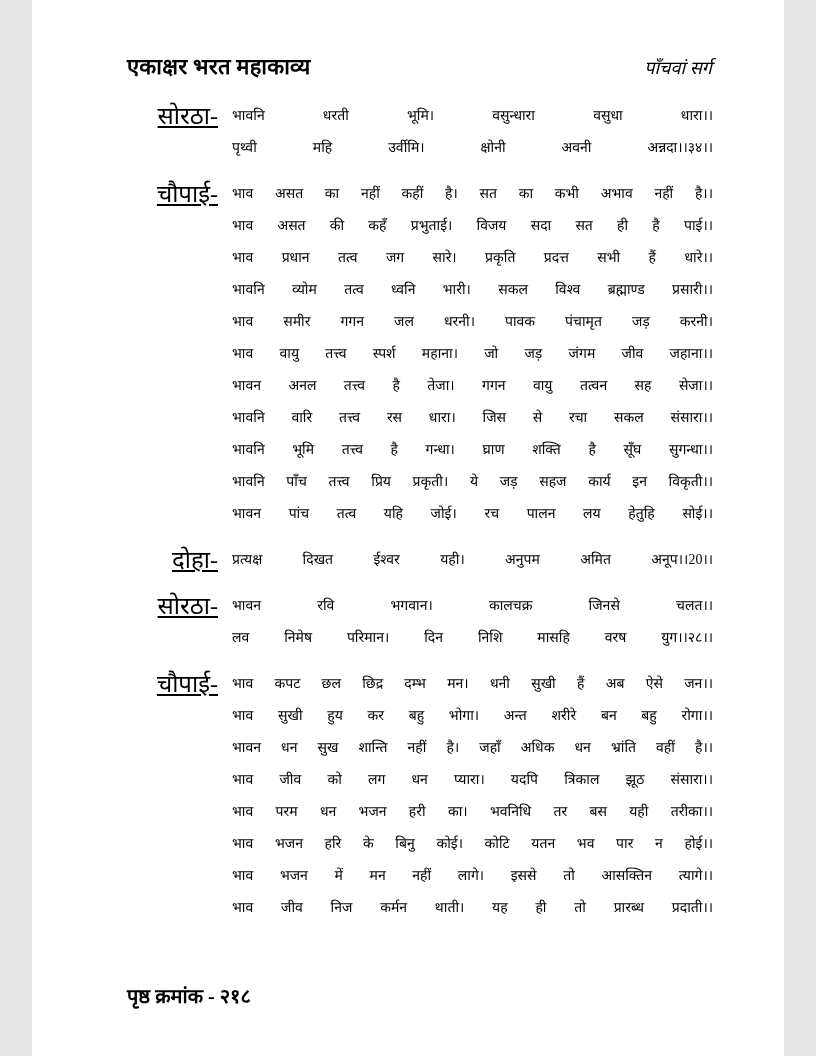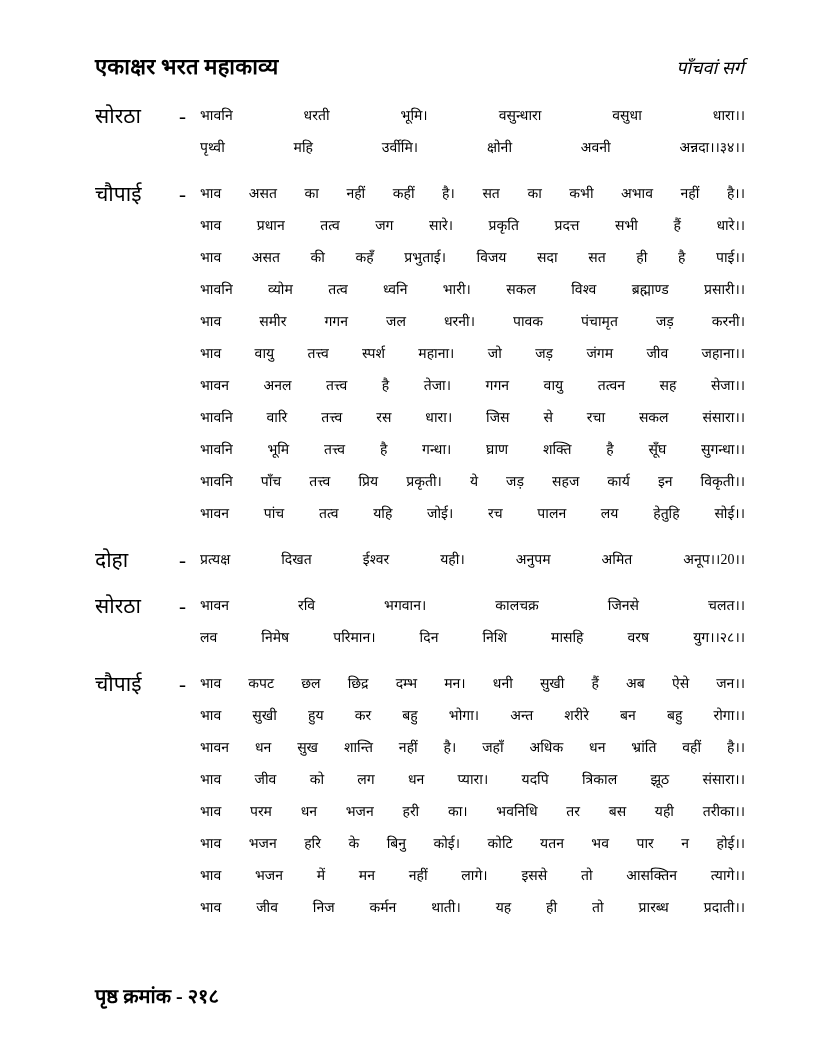--- a/index.html
+++ b/index.html
@@ -1,18 +1,18 @@
 <!DOCTYPE html>
 <html><head>
 <meta charset="utf-8">
 <style>
   html, body { margin: 0; padding: 0; background: #e8e8e8; }
   .page {
     position: relative;
-    width: 816px;
+    width: 752px;
     height: 1056px;
     margin: 0 auto;
     background: #ffffff;
     color: #000000;
     font-family: "Liberation Serif", "DejaVu Serif", serif;
     overflow: hidden;
     box-sizing: border-box;
   }
   .page-header {
     display: flex;
@@ -35,26 +35,27 @@
     padding: 17px 71px 0 95px;
   }
   .verse-block {
     display: flex;
     margin-bottom: 14px;
   }
   .label-col {
     flex: 0 0 105px;
     width: 105px;
     display: flex;
-    justify-content: space-between;
+    justify-content: flex-end;
     box-sizing: border-box;
     padding-right: 14px;
-    font-size: 21px;
+    font-size: 24px;
     line-height: 32px;
     white-space: nowrap;
+    text-decoration: underline;
   }
   .lines-col {
     flex: 1 1 auto;
     min-width: 0;
   }
   .verse-line {
     font-size: 14px;
     line-height: 32px;
     text-align: justify;
     text-align-last: justify;
@@ -92,22 +93,22 @@
       </div>
     </section>
 
     <section class="verse-block">
       <div class="label-col">
         <span class="verse-label">चौपाई</span>
         <span class="verse-dash">-</span>
       </div>
       <div class="lines-col">
         <div class="verse-line">भाव असत का नहीं कहीं है। सत का कभी अभाव नहीं है।।</div>
+        <div class="verse-line">भाव असत की कहँ प्रभुताई। विजय सदा सत ही है पाई।।</div>
         <div class="verse-line">भाव प्रधान तत्व जग सारे। प्रकृति प्रदत्त सभी हैं धारे।।</div>
-        <div class="verse-line">भाव असत की कहँ प्रभुताई। विजय सदा सत ही है पाई।।</div>
         <div class="verse-line">भावनि व्योम तत्व ध्वनि भारी। सकल विश्व ब्रह्माण्ड प्रसारी।।</div>
         <div class="verse-line">भाव समीर गगन जल धरनी। पावक पंचामृत जड़ करनी।</div>
         <div class="verse-line">भाव वायु तत्त्व स्पर्श महाना। जो जड़ जंगम जीव जहाना।।</div>
         <div class="verse-line">भावन अनल तत्त्व है तेजा। गगन वायु तत्वन सह सेजा।।</div>
         <div class="verse-line">भावनि वारि तत्त्व रस धारा। जिस से रचा सकल संसारा।।</div>
         <div class="verse-line">भावनि भूमि तत्त्व है गन्धा। घ्राण शक्ति है सूँघ सुगन्धा।।</div>
         <div class="verse-line">भावनि पाँच तत्त्व प्रिय प्रकृती। ये जड़ सहज कार्य इन विकृती।।</div>
         <div class="verse-line">भावन पांच तत्व यहि जोई। रच पालन लय हेतुहि सोई।।</div>
       </div>
     </section>

